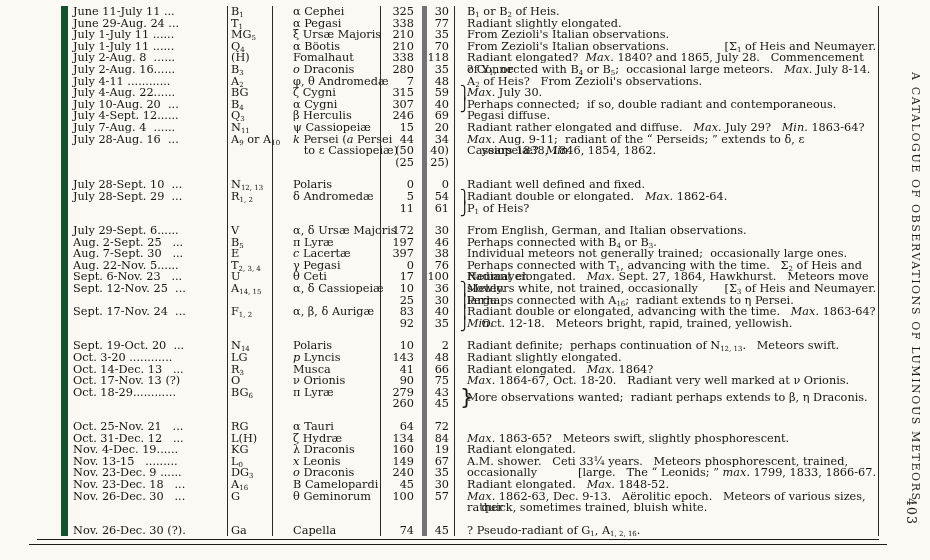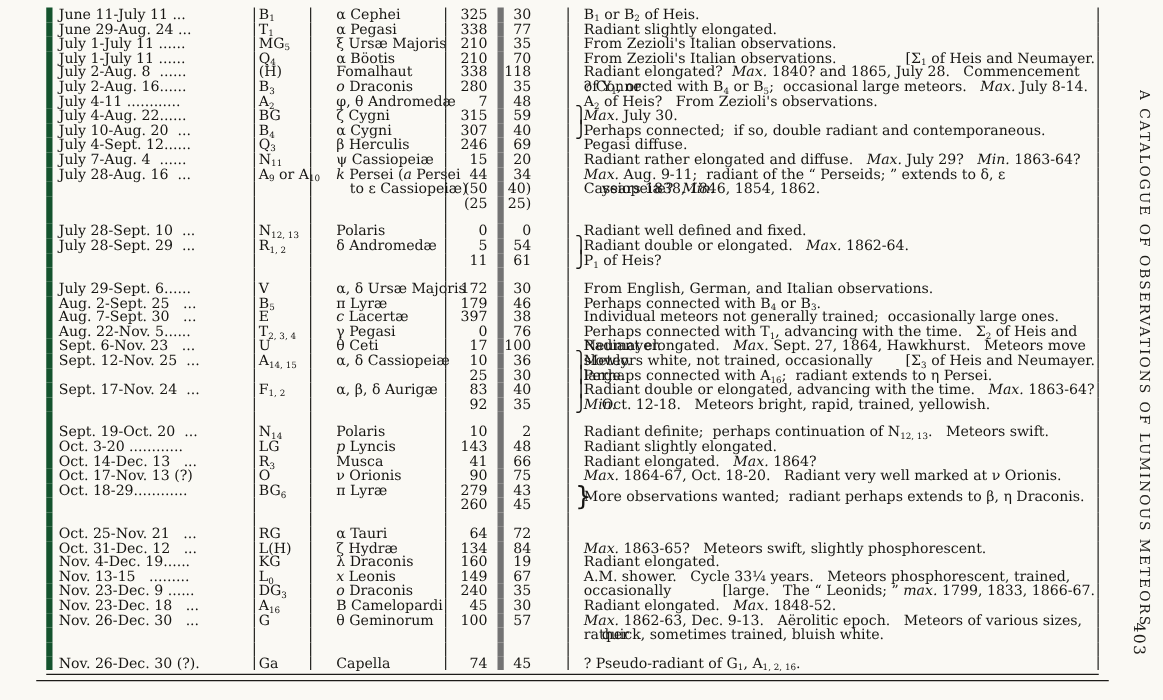--- a/index.html
+++ b/index.html
@@ -7,27 +7,27 @@
     width:930px;height:560px;overflow:hidden;position:relative;
     background:#faf9f4;color:#161512;
     font-family:"DejaVu Serif","Liberation Serif",serif;
     font-size:11.3px;
   }
   .page{position:absolute;inset:0;}
   .table-wrap{position:absolute;left:37px;top:6px;width:842px;}
   .row{display:flex;height:11.6px;line-height:11.6px;}
   .row.gap{height:11px;}
   .c{box-sizing:border-box;overflow:visible;white-space:pre;}
-  .date{width:166px;border-left:5px solid #14532d;padding-left:5px;}
+  .date{width:166px;border-left:7px solid #14532d;padding-left:5px;margin-left:24px;}
   .desig{width:45px;border-left:1px solid #2a2a26;padding-left:3px;}
   .star{width:108px;border-left:1px solid #2a2a26;padding-left:20px;}
   .ra{width:42px;border-left:1px solid #2a2a26;text-align:right;padding-right:8px;}
   .dec{width:32px;border-left:5px solid #737373;text-align:right;padding-right:5px;}
   .remark{flex:1;border-left:1px solid #2a2a26;border-right:1px solid #2a2a26;
-    padding-left:5px;display:flex;margin-left:24px;}
+    padding-left:5px;display:flex;}
   .rtext{white-space:pre-wrap;flex:1;}
   .rright{white-space:pre;text-align:right;padding-right:2px;}
   sub{font-size:7px;line-height:0;vertical-align:-2px;}
   .brace{font-family:"DejaVu Sans",sans-serif;font-size:13px;line-height:11.6px;
     display:inline-block;width:7px;overflow:visible;}
   .brace.big{font-size:21px;position:relative;top:2px;}
   .row.mid .rtext,.row.mid .brace{position:relative;top:5px;}
   .endrule{border-top:1.6px solid #1c1b18;margin-top:3px;}
   .endrule2{border-top:1px solid #1c1b18;margin-top:4px;margin-left:-8px;margin-right:-8px;}
   .side-title{
@@ -206,21 +206,21 @@
     <div class="c desig">V</div>
     <div class="c star">α, δ Ursæ Majoris</div>
     <div class="c ra">172</div>
     <div class="c dec">30</div>
     <div class="c remark"><span class="brace"></span><span class="rtext">From English, German, and Italian observations.</span><span class="rright"></span></div>
   </div>
         <div class="row">
     <div class="c date">Aug. 2-Sept. 25   ...</div>
     <div class="c desig">B<sub>5</sub></div>
     <div class="c star">π Lyræ</div>
-    <div class="c ra">179</div>
+    <div class="c ra">197</div>
     <div class="c dec">46</div>
     <div class="c remark"><span class="brace"></span><span class="rtext">Perhaps connected with B<sub>4</sub> or B<sub>3</sub>.</span><span class="rright"></span></div>
   </div>
         <div class="row">
     <div class="c date">Aug. 7-Sept. 30   ...</div>
     <div class="c desig">E</div>
     <div class="c star"><i>c</i> Lacertæ</div>
     <div class="c ra">397</div>
     <div class="c dec">38</div>
     <div class="c remark"><span class="brace"></span><span class="rtext">Individual meteors not generally trained;  occasionally large ones.</span><span class="rright"></span></div>
@@ -360,21 +360,21 @@
     <div class="c ra">160</div>
     <div class="c dec">19</div>
     <div class="c remark"><span class="brace"></span><span class="rtext">Radiant elongated.</span><span class="rright"></span></div>
   </div>
         <div class="row">
     <div class="c date">Nov. 13-15   .........</div>
     <div class="c desig">L<sub>0</sub></div>
     <div class="c star"><i>x</i> Leonis</div>
     <div class="c ra">149</div>
     <div class="c dec">67</div>
-    <div class="c remark"><span class="brace"></span><span class="rtext">A.M. shower.   Cycle 33¼ years.   Meteors phosphorescent, trained, occasionally</span><span class="rright"></span></div>
+    <div class="c remark"><span class="brace"></span><span class="rtext">A.M. shower.   Ceti 33¼ years.   Meteors phosphorescent, trained, occasionally</span><span class="rright"></span></div>
   </div>
         <div class="row">
     <div class="c date">Nov. 23-Dec. 9 ......</div>
     <div class="c desig">DG<sub>3</sub></div>
     <div class="c star"><i>o</i> Draconis</div>
     <div class="c ra">240</div>
     <div class="c dec">35</div>
     <div class="c remark"><span class="brace"></span><span class="rtext"></span><span class="rright">[large.   The “ Leonids; ” <i>max.</i> 1799, 1833, 1866-67.</span></div>
   </div>
         <div class="row">

